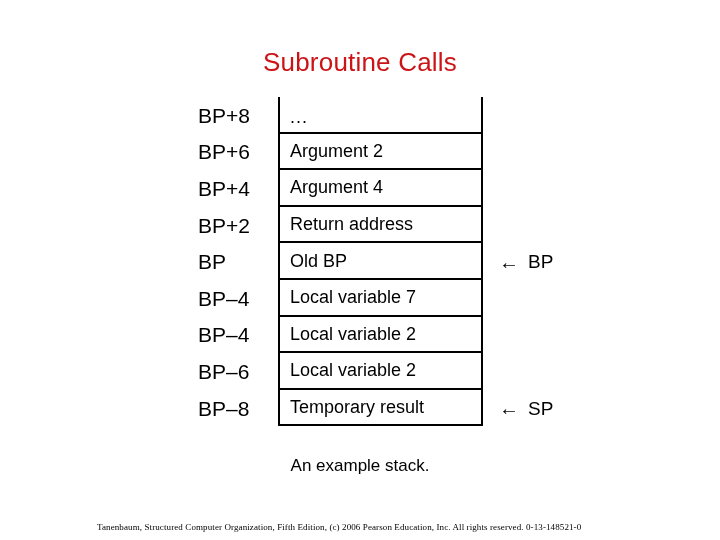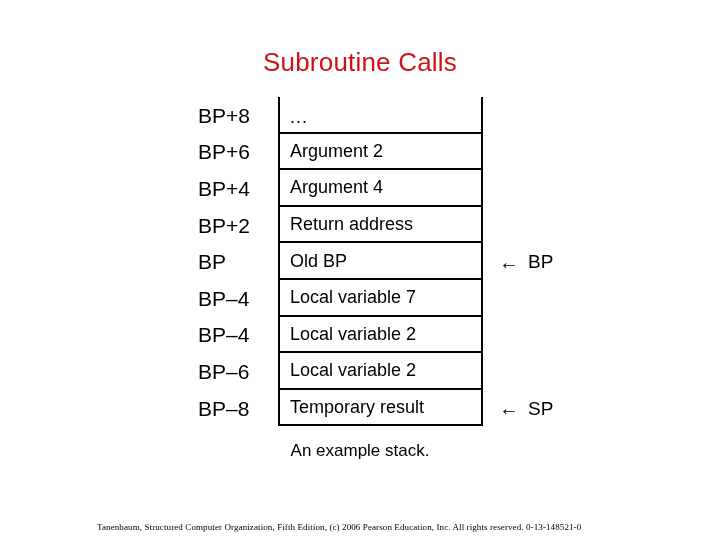--- a/index.html
+++ b/index.html
@@ -111,21 +111,21 @@
     line-height: 1;
   }
   .pointer-note.is-empty {
     visibility: hidden;
   }
 
   
   #figure-caption {
     position: absolute;
     left: 0;
-    top: 440px;
+    top: 455px;
     width: 720px;
     text-align: center;
     font-size: 17px;
     line-height: 22px;
     color: #000;
     white-space: nowrap;
   }
 
   
   #slide-footer {

